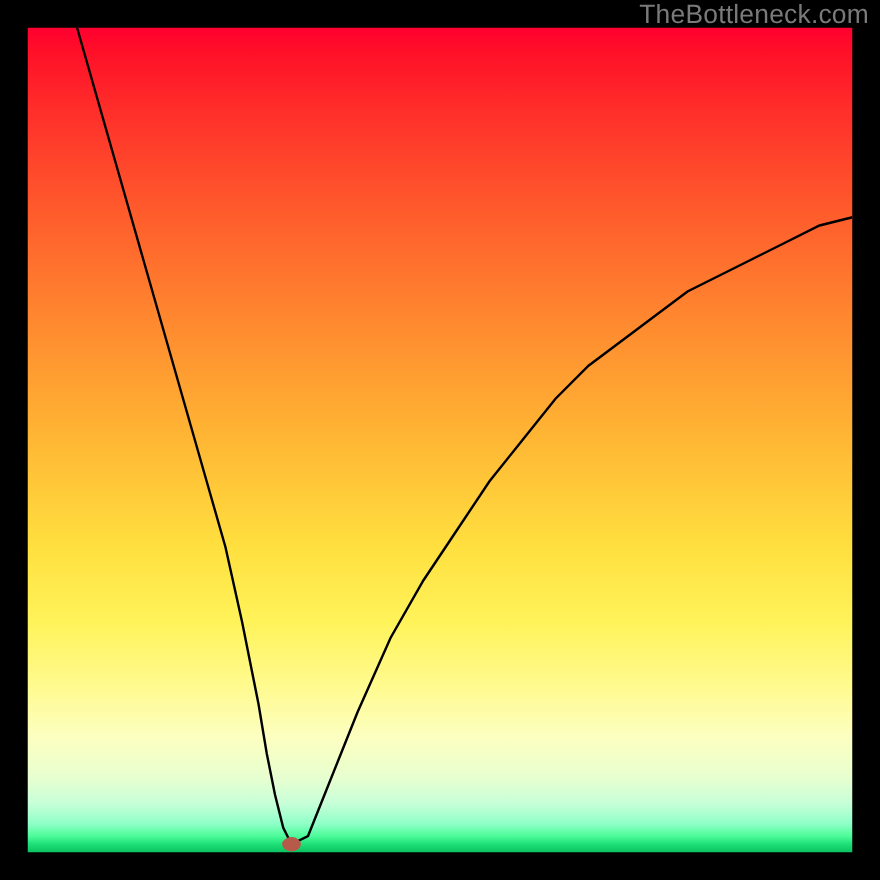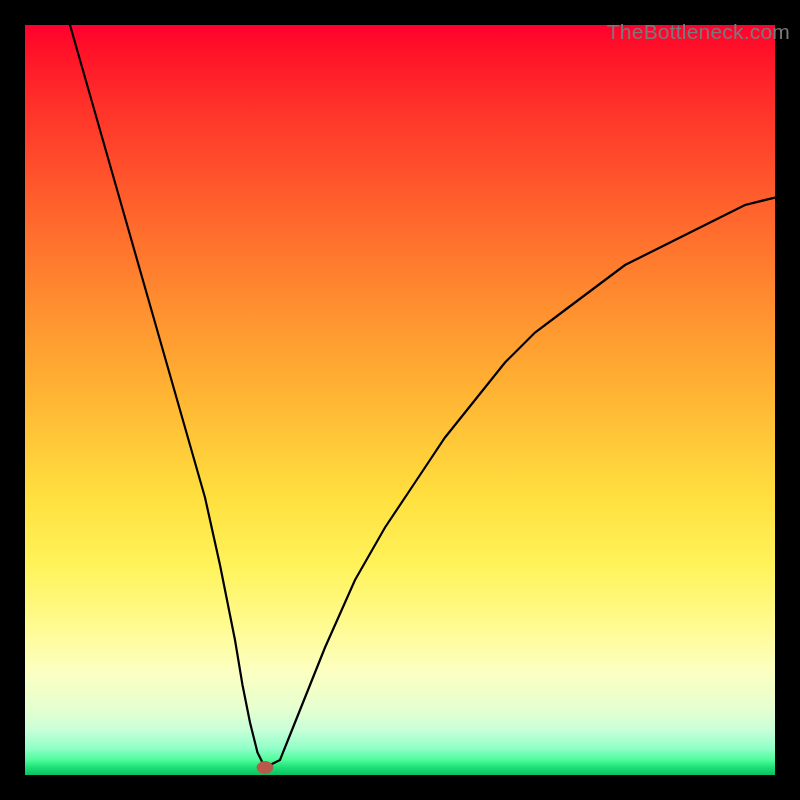--- a/index.html
+++ b/index.html
@@ -58,24 +58,24 @@
     stroke: #000;
     stroke-width: 2.2;
     stroke-linecap: round;
   }
   .marker {
     fill: #b85a4a;
     stroke: #b85a4a;
   }
   .watermark {
     position: absolute;
-    top: 20px;
+    top: 0;
     right: 10px;
     color: #7a7a7a;
-    font-size: 21px;
+    font-size: 24px;
     letter-spacing: 0.2px;
     font-weight: 400;
     user-select: none;
   }
 </style>
 </head>
 <body>
 
 <div class="frame">
   <div class="plot-area">

